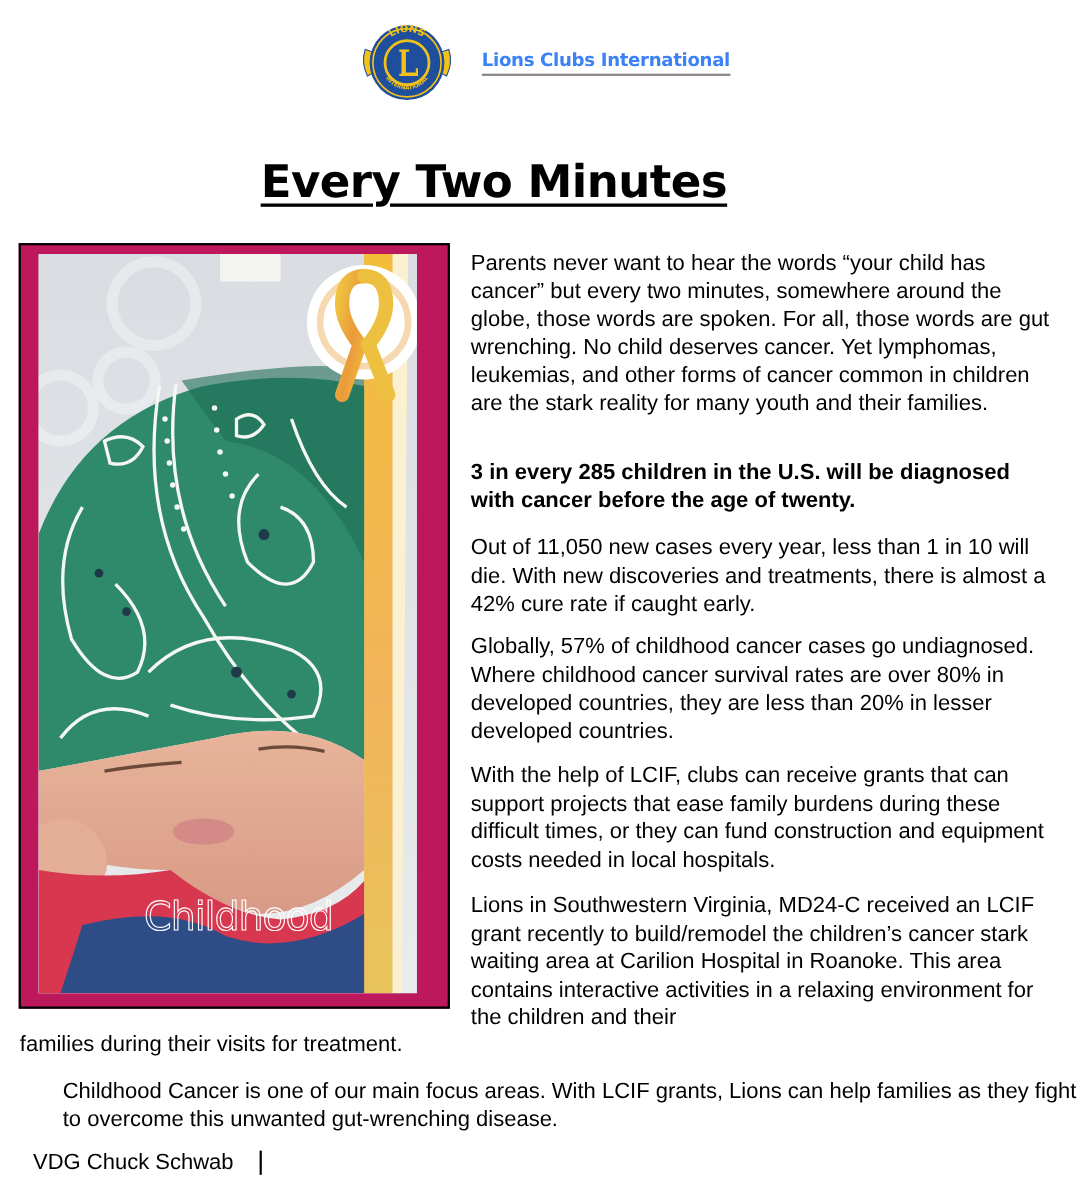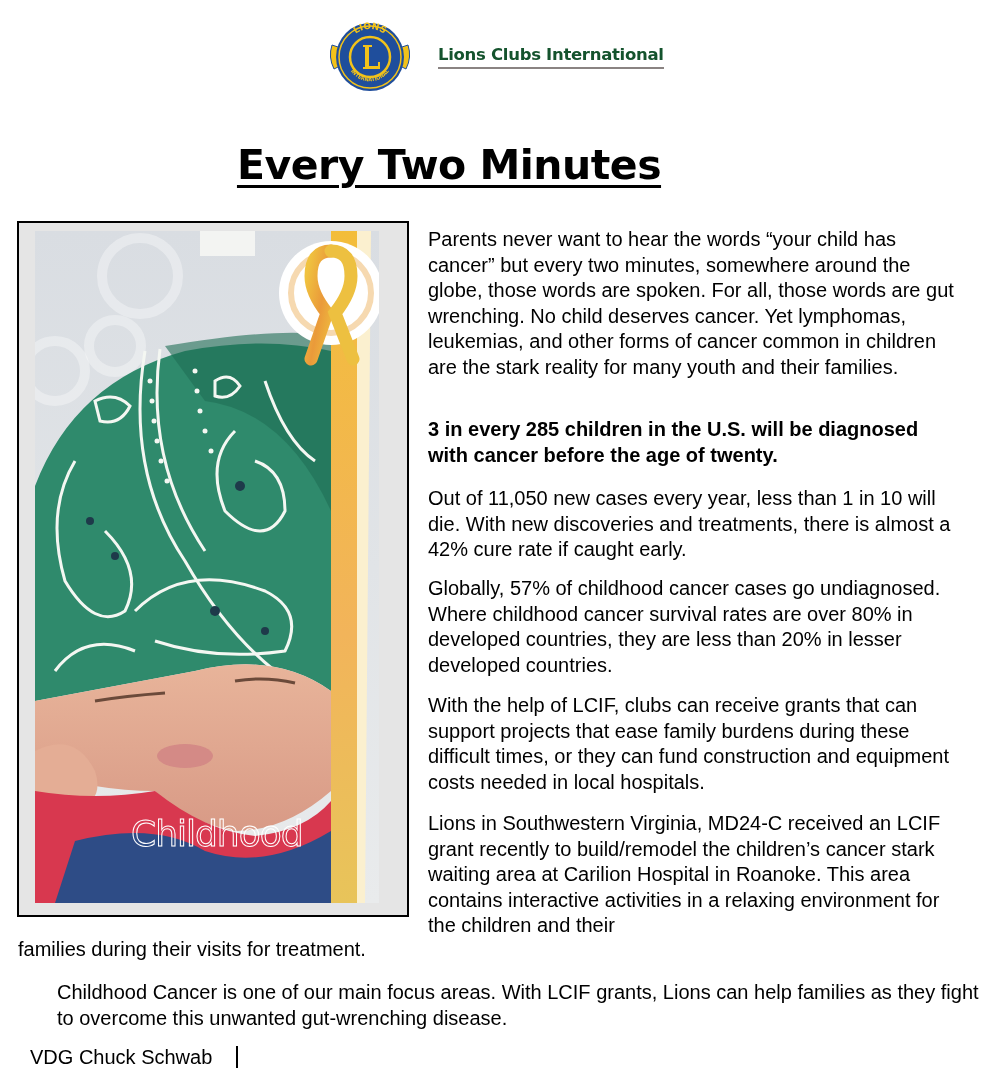--- a/index.html
+++ b/index.html
@@ -3,31 +3,31 @@
   <meta charset="utf-8">
   <style>
     html, body { margin:0; padding:0; background:#ffffff; }
     body { width:986px; height:1084px; position:relative; overflow:hidden;
            font-family:"Liberation Sans", sans-serif; color:#000; }
 
     
     .logo { position:absolute; left:328px; top:10px; height:94px; display:flex; align-items:center; }
     .emblem { width:84px; height:84px; position:relative; }
     .logo-text { margin-left:26px; display:flex; flex-direction:column; }
-    .logo-line1 { font-family:"DejaVu Sans", sans-serif; font-size:16.5px; font-weight:bold; color:#14532d; letter-spacing:-0.3px; padding-bottom:3px; border-bottom:2px solid #8a8382; white-space:nowrap; }
+    .logo-line1 { font-family:"DejaVu Sans", sans-serif; font-size:16.5px; font-weight:bold; color:#3b82f6; letter-spacing:-0.3px; padding-bottom:3px; border-bottom:2px solid #8a8382; white-space:nowrap; }
     .logo-line2 { font-family:"DejaVu Sans", sans-serif; font-size:25px; font-weight:bold; color:#6b6462; letter-spacing:0.5px; line-height:30px; white-space:nowrap; }
 
     
     .title { position:absolute; left:0; width:898px; top:140px; text-align:center;
              font-family:"DejaVu Sans", sans-serif; font-weight:bold; font-size:41px; line-height:50px;
              letter-spacing:-0.5px; }
     .title span { text-decoration:underline; text-decoration-thickness:3px; text-underline-offset:6px; }
 
     
-    .figure { position:absolute; left:17px; top:221px; width:388px; height:692px; border:2px solid #000; background:#e5e5e5; }
+    .figure { position:absolute; left:17px; top:221px; width:388px; height:692px; border:2px solid #000; background:#be185d; }
     .photo { position:absolute; left:16px; top:8px; width:344px; height:672px; overflow:hidden; background:#dfe3e6; }
     .photo svg { display:block; }
     .photo-caption { position:absolute; left:44px; width:300px; text-align:left; color:transparent;
                      -webkit-text-stroke:1px #ffffff; font-family:"DejaVu Sans", sans-serif; font-weight:normal; }
     .cap1 { top:582px; font-size:36px; left:96px; letter-spacing:-1px; }
     .cap2 { top:612px; font-size:58px; left:44px; letter-spacing:-2px; }
 
     
     .text { font-size:20px; line-height:25.5px; }
     .col { position:absolute; left:428px; width:530px; }

